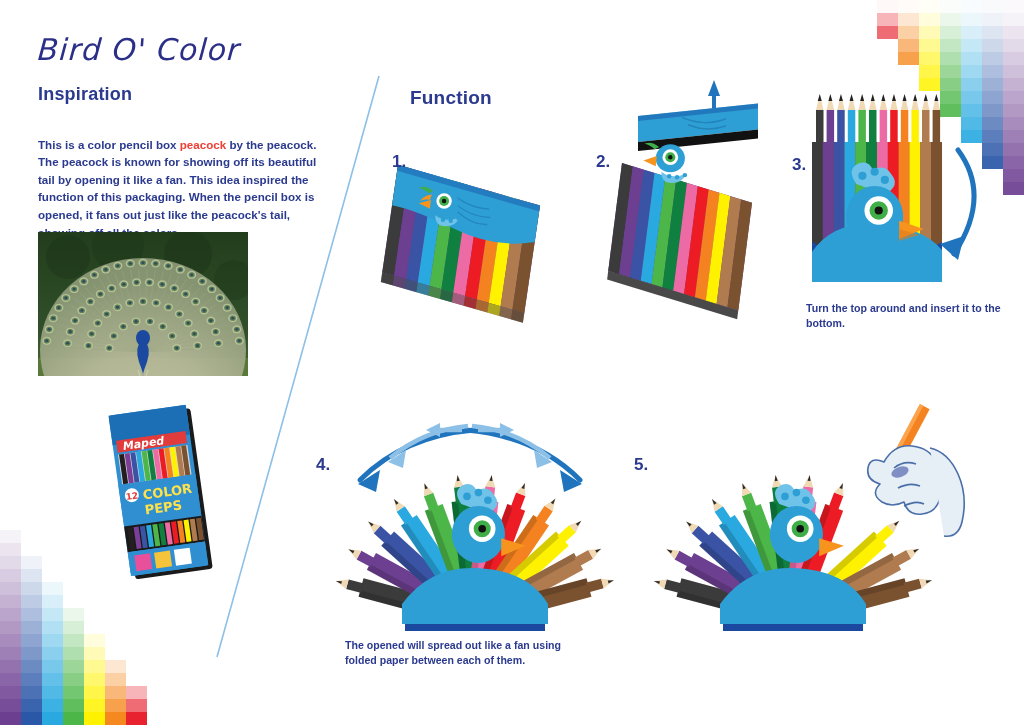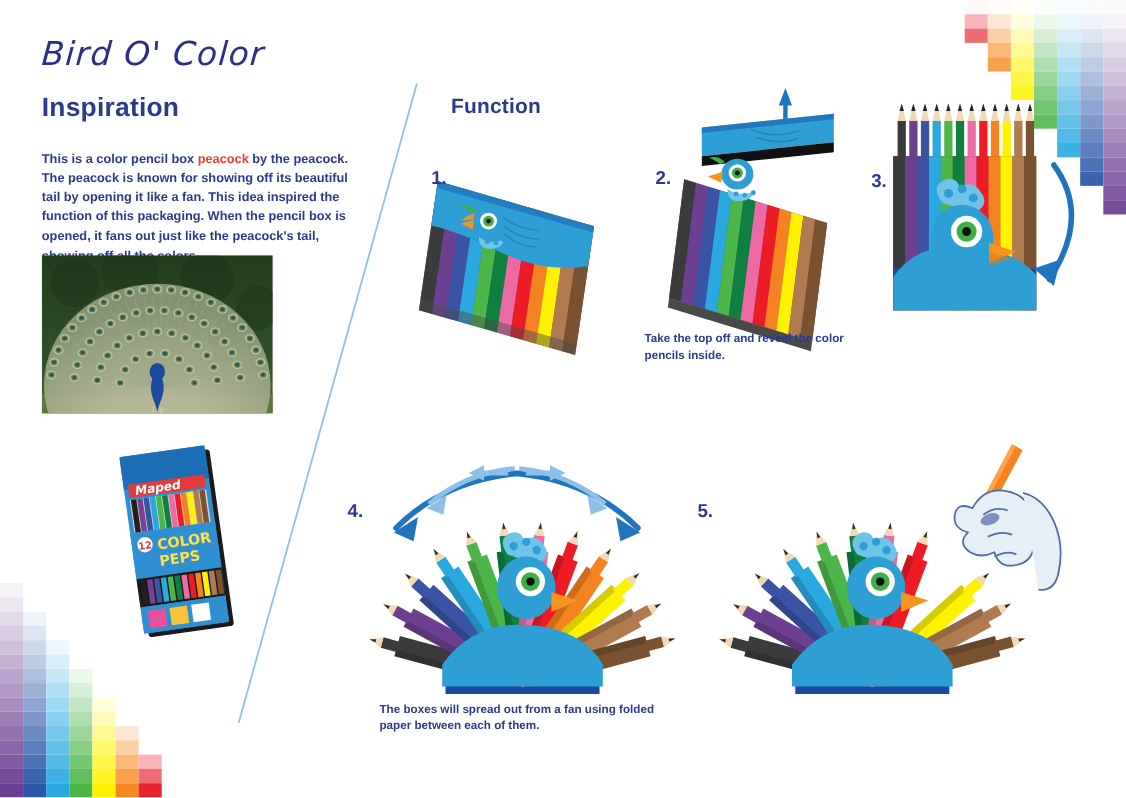--- a/index.html
+++ b/index.html
@@ -12,21 +12,21 @@
   .swatch-col{display:flex;flex-direction:column;}
   .swatch{width:100%;}
 
   #deco-topright{top:0;right:0;align-items:flex-start;}
   #deco-bottomleft{bottom:0;left:0;align-items:flex-end;}
 
   
   #title{position:absolute;left:38px;top:32px;font-size:30px;letter-spacing:1px;
          color:#2b2f87;font-family:"DejaVu Sans",sans-serif;font-weight:400;
          font-style:italic;transform:skewX(-4deg);}
-  #h-inspiration{position:absolute;left:38px;top:84px;font-size:24px;font-weight:bold;
+  #h-inspiration{position:absolute;left:38px;top:84px;font-size:18px;font-weight:bold;
          color:#2b3a8f;letter-spacing:.2px;}
   #h-function{position:absolute;left:410px;top:87px;font-size:19px;font-weight:bold;
          color:#2b3a8f;letter-spacing:.2px;}
 
   #intro{position:absolute;left:38px;top:124px;width:290px;font-size:11.6px;
          line-height:1.52;font-weight:bold;color:#2b3a8f;}
   #intro .hl{color:#ef3e33;}
 
   
   #divider{position:absolute;left:0;top:0;width:1024px;height:725px;pointer-events:none;}
@@ -750,21 +750,20 @@
         <circle cx="22" cy="20" r="4" fill="#111"></circle>
         <path d="M-2 18 l-24 8 l22 10z" fill="#f7941e"></path>
         <path d="M6 46 q18 14 44 4 q-6 16 -26 16 q-18 0 -18 -20z" fill="#6fc3e8"></path>
         <circle cx="20" cy="54" r="4" fill="#2e9fd4"></circle>
           <circle cx="34" cy="56" r="4" fill="#2e9fd4"></circle>
         <circle cx="48" cy="52" r="4" fill="#2e9fd4"></circle>
       </g>
     </svg>
   </div>
   <div class="step-num" style="left:596px;top:152px;">2.</div>
-  <div class="cap" style="left:586px;top:301px;">Take the top off and reveal the color pencils inside.</div>
 
   <div class="step" id="step3" style="left:790px;top:92px;">
     <svg width="200" height="200" viewBox="0 0 200 200">
       <g id="s3pencils">
           <g>
             <rect x="26" y="18" width="7.5" height="38" fill="#3b3b3b"></rect>
             <path d="M26 18 L29.75 2 L33.5 18 Z" fill="#f0d9b5"></path>
             <path d="M27.75 9 L29.75 2 L31.75 9 Z" fill="#222"></path>
           </g>
           <g>
@@ -850,20 +849,21 @@
         <circle cx="36" cy="26" r="9" fill="#3fae49"></circle>
         <circle cx="36" cy="26" r="4" fill="#111"></circle>
         <path d="M56 36 l24 8 l-24 10z" fill="#f7941e"></path>
         <path d="M56 44 l20 6 l-20 6z" fill="#e07b1a" opacity=".6"></path>
       </g>
       <path d="M168 58 q34 46 -4 104" fill="none" stroke="#1f74bd" stroke-width="5" stroke-linecap="round"></path>
       <path d="M150 152 l18 16 l6 -24z" fill="#1f74bd"></path>
     </svg>
   </div>
   <div class="step-num" style="left:792px;top:155px;">3.</div>
+  <div class="cap" style="left:806px;top:301px;">Turn the top around and insert it to the bottom.</div>
 
   <div class="step" id="step4" style="left:330px;top:418px;">
     <svg width="290" height="215" viewBox="0 0 290 215">
       <g id="fan4">
           <g transform="rotate(-75.00 145 200)">
             <rect x="135.5" y="82" width="19" height="118" fill="#3b3b3b"></rect>
             <rect x="135.5" y="82" width="6.460000000000001" height="118" fill="#000" opacity=".16"></rect>
             <rect x="139.68" y="68" width="9.88" height="16" fill="#3b3b3b"></rect>
             <path d="M139.68 68 L144.62 56 L149.56 68 Z" fill="#f0d9b5"></path>
             <path d="M143.1 62 L144.62 56 L146.14 62 Z" fill="#2a2a2a"></path>
@@ -971,21 +971,21 @@
         <path d="M100 12 h32"></path>
           <path d="M180 12 h-32"></path>
       </g>
       <path d="M58 44 l18 -12 l-3 18z" fill="#8dc0e6"></path>
       <path d="M222 44 l-18 -12 l3 18z" fill="#8dc0e6"></path>
       <path d="M96 12 l14 -7 l0 14z" fill="#8dc0e6"></path>
       <path d="M184 12 l-14 -7 l0 14z" fill="#8dc0e6"></path>
     </svg>
   </div>
   <div class="step-num" style="left:316px;top:455px;">4.</div>
-  <div class="cap" style="left:345px;top:638px;width:250px;">The boxes will spread out from a fan using folded paper between each of them.</div>
+  <div class="cap" style="left:345px;top:638px;width:250px;">The opened will spread out like a fan using folded paper between each of them.</div>
 
   <div class="step" id="step5" style="left:648px;top:418px;">
     <svg width="330" height="215" viewBox="0 0 330 215">
       <g id="fan5">
           <g transform="rotate(-75.00 145 200)">
             <rect x="135.5" y="82" width="19" height="118" fill="#3b3b3b"></rect>
             <rect x="135.5" y="82" width="6.460000000000001" height="118" fill="#000" opacity=".16"></rect>
             <rect x="139.68" y="68" width="9.88" height="16" fill="#3b3b3b"></rect>
             <path d="M139.68 68 L144.62 56 L149.56 68 Z" fill="#f0d9b5"></path>
             <path d="M143.1 62 L144.62 56 L146.14 62 Z" fill="#2a2a2a"></path>

